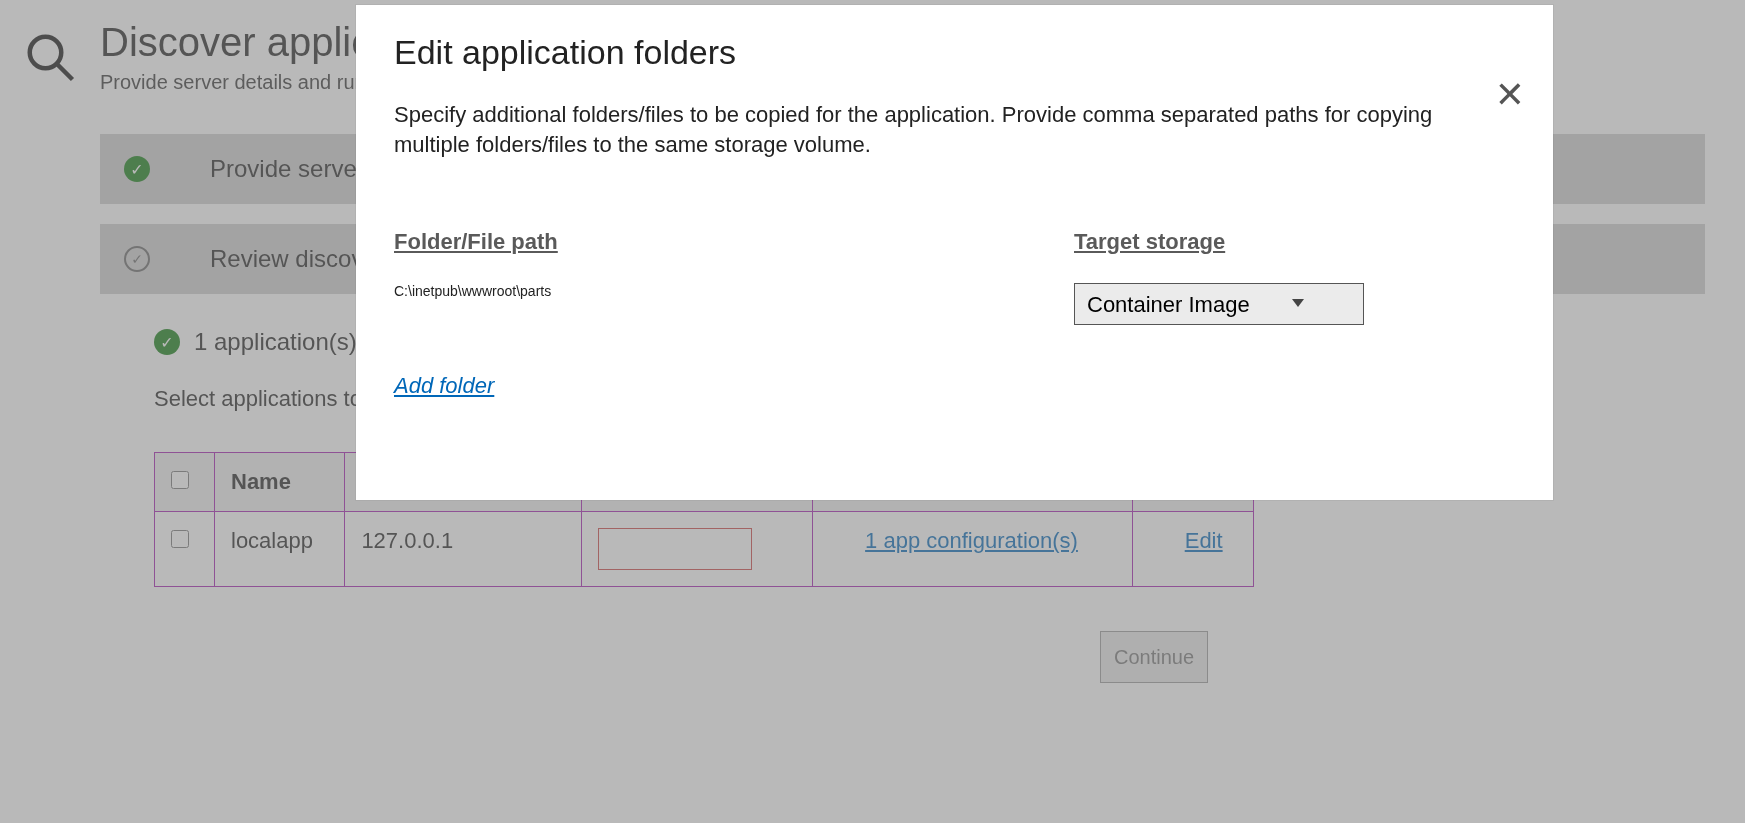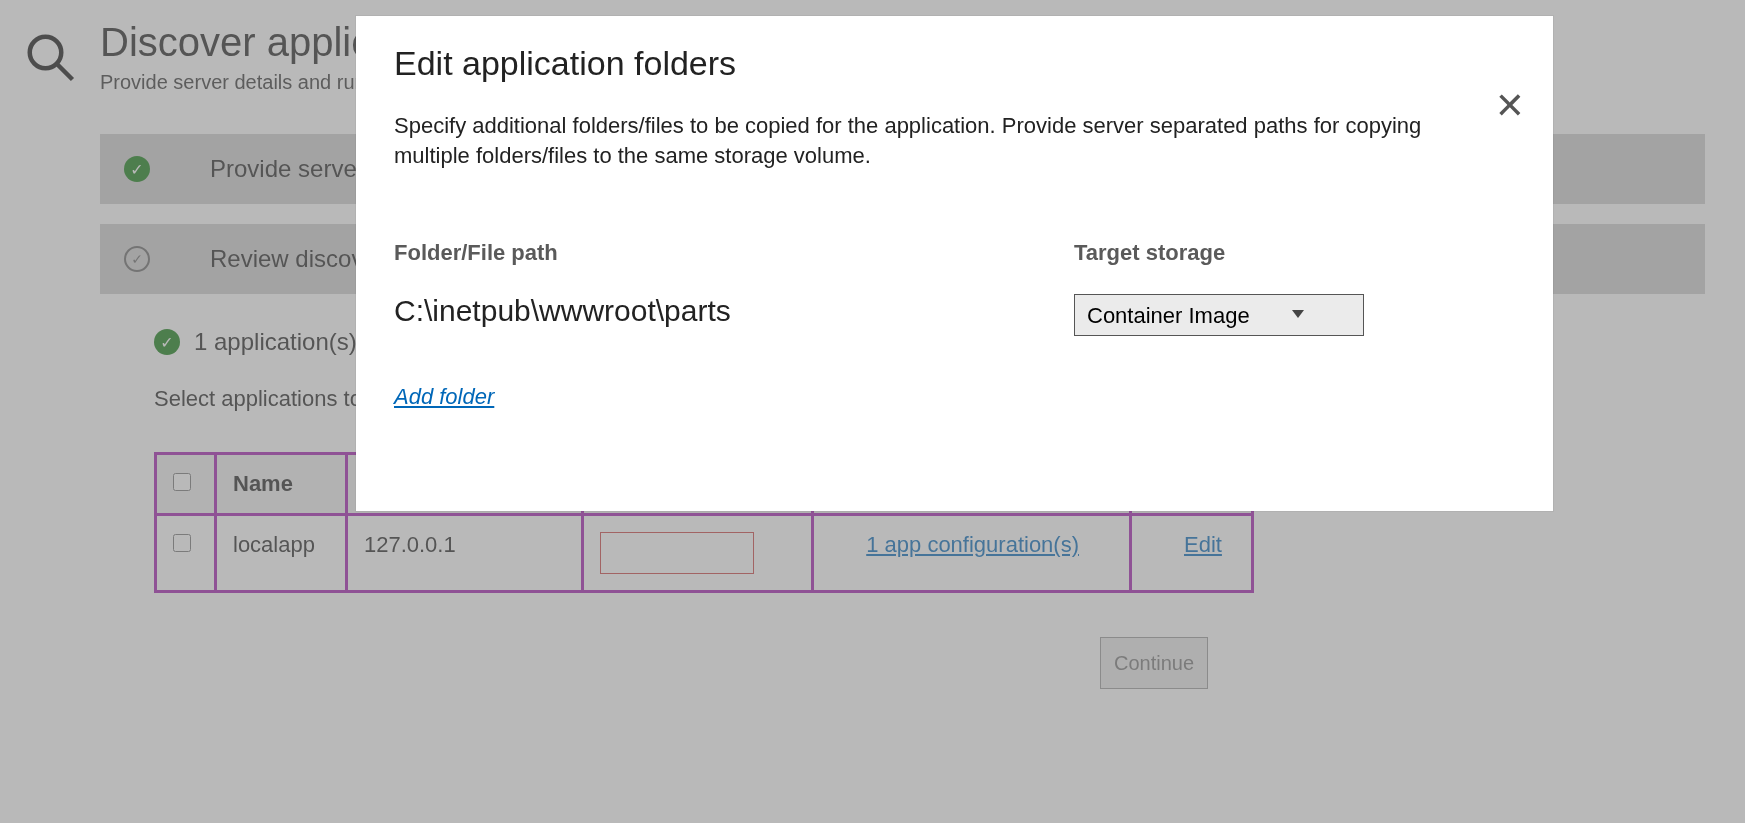--- a/index.html
+++ b/index.html
@@ -18,41 +18,41 @@
   .step-banner { margin-top:40px; display:flex; align-items:center; height:70px; background:#cfcfcf; padding-left:24px; gap:60px; }
   .step-banner.secondary { margin-top:20px; }
   .step-icon-ok { width:26px; height:26px; border-radius:50%; background:#107c10; display:flex; align-items:center; justify-content:center; color:#fff; font-size:16px; }
   .step-icon-circle { width:26px; height:26px; border-radius:50%; border:2px solid #666; display:flex; align-items:center; justify-content:center; color:#666; font-size:14px; }
   .step-label { font-size:24px; }
 
   .app-count-row { margin-top:34px; display:flex; align-items:center; gap:14px; padding-left:54px; }
   .select-apps { margin-top:30px; padding-left:54px; font-size:22px; }
 
   .tbl { margin:40px 0 0 54px; width:1100px; border:1px solid #bfbfbf; border-collapse:collapse; font-size:22px; }
-  .tbl th, .tbl td { border:3px solid #a21caf; padding:16px 16px; text-align:left; vertical-align:top; }
+  .tbl th, .tbl td { border:1px solid #a21caf; padding:16px 16px; text-align:left; vertical-align:top; }
   .tbl thead th { background:#f0f0f0; font-weight:700; font-size:22px; }
   .tbl input[type=checkbox] { width:18px; height:18px; }
   .tc-input { width:154px; height:42px; border:1px solid #c44; background:#fff; }
   a.link { color:#0067b8; text-decoration:underline;margin-left:36px; }
 
   .continue { margin:44px 0 0 8px; margin-left:1000px; width:108px; height:52px; border:1px solid #999; background:#e9e9e9; color:#777; font-size:20px; display:flex; align-items:center; justify-content:center; }
 
   
   .dim { position:absolute; inset:0; background:rgba(128,128,128,0.55); }
 
   
-  .modal { position:absolute; top:16px; left:356px; right:192px; background:#fff; padding:28px 38px 19px 38px; min-height:495px; box-shadow:0 0 0 1px rgba(0,0,0,0.04); }
+  .modal { position:absolute; top:5px; left:356px; right:192px; background:#fff; padding:28px 38px 19px 38px; min-height:495px; box-shadow:0 0 0 1px rgba(0,0,0,0.04); }
   .modal-title { font-size:34px; font-weight:400; }
   .modal-close { position:absolute; top:72px; right:28px; font-size:36px; color:#555; cursor:pointer; line-height:1; }
   .modal-desc { margin-top:28px; font-size:22px; line-height:1.35; max-width:1060px; }
   .cols { display:flex; margin-top:70px; gap:0; }
   .col-left { width:680px; }
   .col-right { flex:1; }
-  .col-header { font-size:22px; font-weight:600; color:#5a5a5a; margin-bottom:28px; }
-  .path-val { font-size:30px; }
+  .col-header { font-size:22px; font-weight:600; color:#5a5a5a; margin-bottom:28px;text-decoration:underline; }
+  .path-val { font-size:14px; }
   .select { width:290px; height:42px; border:1px solid #555; background:#ebebeb; font-size:22px; padding:0 34px 0 12px; appearance:none; position:relative; }
   .select-wrap { position:relative; width:242px; }
   .select-wrap::after { content:""; position:absolute; right:12px; top:16px; width:0; height:0; border-left:6px solid transparent; border-right:6px solid transparent; border-top:8px solid #444; pointer-events:none; }
   .add-folder { display:inline-block; margin-top:48px; font-size:22px; color:#0067b8; text-decoration:underline;font-style:italic; }
   .save-btn { margin-top:34px; width:120px; height:44px; border:2px solid #0067b8; background:#fff; color:#0067b8; font-size:22px; cursor:pointer; }
 </style>
 </head>
 <body>
 
 <div class="root">
@@ -109,21 +109,21 @@
 
       <div class="continue">Continue</div>
     </div>
   </div>
 
   <div class="dim"></div>
 
   <div class="modal">
     <div class="modal-title">Edit application folders</div>
     <div class="modal-close">✕</div>
-    <div class="modal-desc">Specify additional folders/files to be copied for the application. Provide server separated paths for copying multiple folders/files to the same storage volume.</div>
+    <div class="modal-desc">Specify additional folders/files to be copied for the application. Provide comma separated paths for copying multiple folders/files to the same storage volume.</div>
 
     <div class="cols">
       <div class="col-left">
         <div class="col-header">Folder/File path</div>
         <div class="path-val">C:\inetpub\wwwroot\parts</div>
       </div>
       <div class="col-right">
         <div class="col-header">Target storage</div>
         <div class="select-wrap">
           <select class="select">

